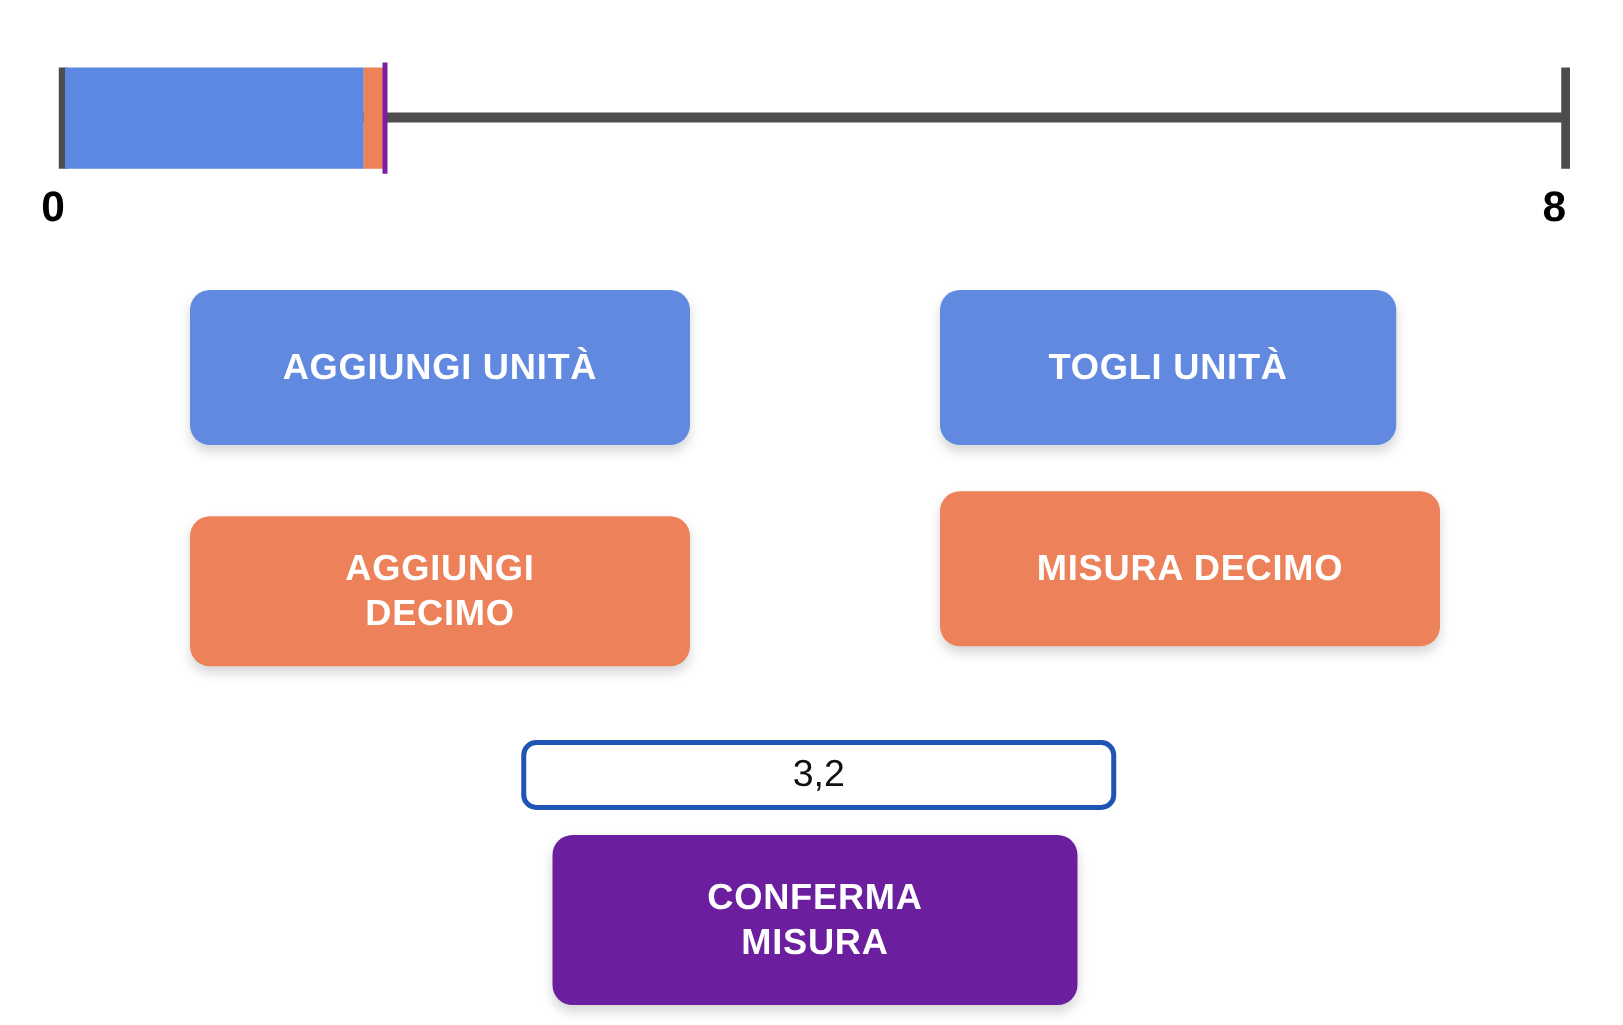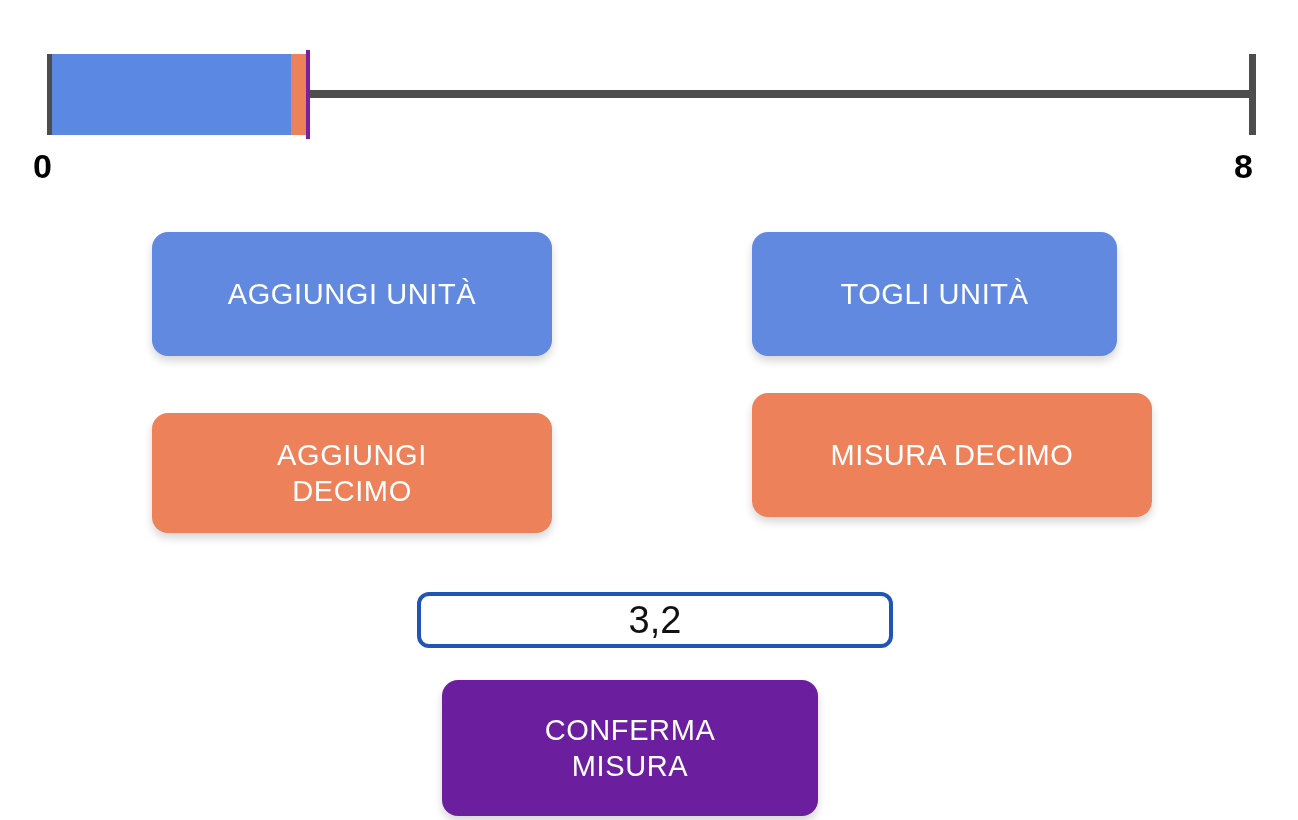--- a/index.html
+++ b/index.html
@@ -77,56 +77,56 @@
   }
 
   
   .btn {
     position: absolute;
     border: none;
     border-radius: 16px;
     color: #ffffff;
     font-family: "Liberation Sans", sans-serif;
     font-size: 29px;
-    font-weight: normal;
+    font-weight: bold;
     letter-spacing: 0.6px;
     line-height: 36px;
     text-align: center;
     display: flex;
     align-items: center;
     justify-content: center;
     cursor: pointer;
     box-shadow: 0 5px 9px rgba(0, 0, 0, 0.16);
     padding: 0;
     white-space: pre-line;
   }
   .btn-blue   { background: #6189e0; }
   .btn-orange { background: #ed8159; }
   .btn-purple { background: #6b1f9e; }
 
   #btn-add-unit    { left: 152px; top: 232px; width: 400px; height: 124px; }
   #btn-remove-unit { left: 752px; top: 232px; width: 365px; height: 124px; }
   #btn-add-tenth   { left: 152px; top: 413px; width: 400px; height: 120px; }
   #btn-remove-tenth{ left: 752px; top: 393px; width: 400px; height: 124px; }
-  #btn-confirm     { left: 442px; top: 668px; width: 376px; height: 136px; margin-top: 12px; }
+  #btn-confirm     { left: 442px; top: 668px; width: 420px; height: 136px; }
 
   
   #value-input {
     position: absolute;
     left: 417px;
     top: 592px;
     width: 476px;
     height: 56px;
     box-sizing: border-box;
     border: 4px solid #1f56b5;
     border-radius: 12px;
     background: #ffffff;
     color: #111111;
     font-family: "Liberation Sans", sans-serif;
-    font-size: 38px;
+    font-size: 30px;
     text-align: center;
     line-height: 48px;
     outline: none;
     padding: 0;
   }
 </style>
 </head>
 <body>
 
 <div id="ruler-area">

